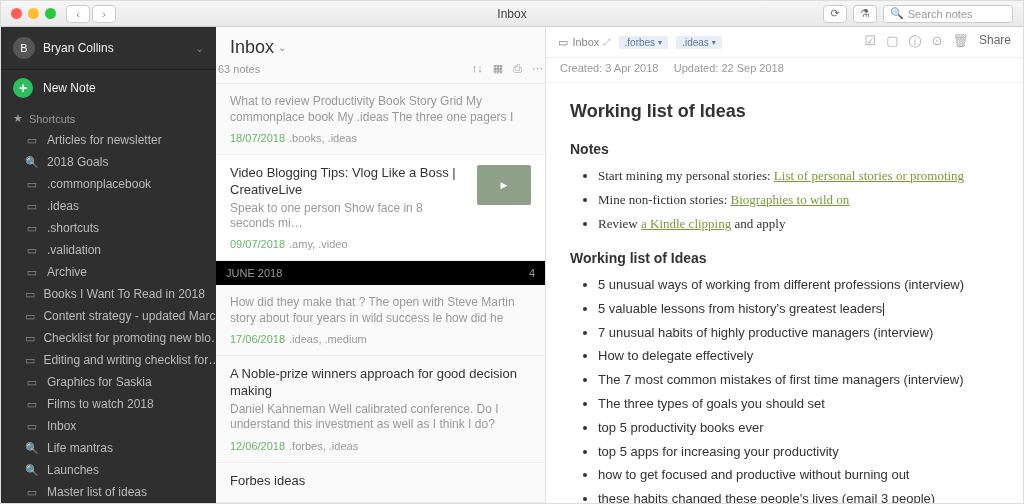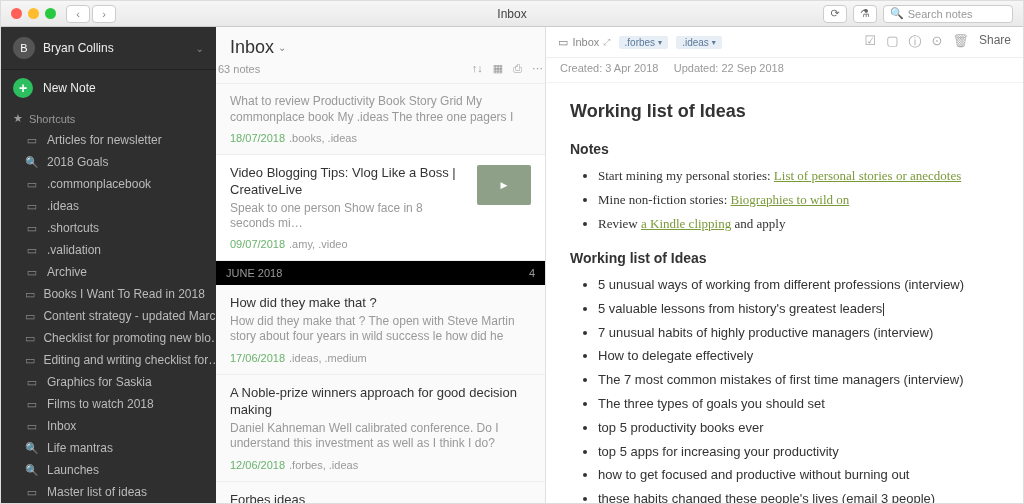--- a/index.html
+++ b/index.html
@@ -207,21 +207,20 @@
             </div>
             <div class="meta"><span class="date">09/07/2018</span><span class="tags">.amy, .video</span></div>
           </div>
           <div class="nl-month">
             <span>JUNE 2018</span>
             <span>4</span>
           </div>
           <div class="nl-card">
             <div class="row">
               <div class="txt">
-                <div class="ttl">How did they make that ?</div>
                 <div class="prev">How did they make that ? The open with Steve Martin story about four years in wild success le how did he make that ?</div>
               </div>
             </div>
             <div class="meta"><span class="date">17/06/2018</span><span class="tags">.ideas, .medium</span></div>
           </div>
           <div class="nl-card">
             <div class="row">
               <div class="txt">
                 <div class="ttl">A Noble-prize winners approach for good decision making</div>
                 <div class="prev">Daniel Kahneman Well calibrated conference. Do I understand this investment as well as I think I do? Correctly anticipated a r…</div>
@@ -265,21 +264,21 @@
       </div>
       <div class="ct-dates">
         <span>Created: 3 Apr 2018</span>
         &nbsp;&nbsp;&nbsp;
         <span>Updated: 22 Sep 2018</span>
       </div>
       <div class="ct-body">
         <h1>Working list of  Ideas</h1>
         <h3>Notes</h3>
         <ul class="serif" id="notes-bullets">
-            <li>Start mining my personal stories: <a>List of personal stories or anecdotes</a></li>
+            <li>Start mining my personal stories: <a>List of personal stories or promoting</a></li>
             <li>Mine non-fiction stories: <a>Biographies to wild on</a></li>
             <li>Review <a>a Kindle clipping</a> and apply</li>
           </ul>
         <h3>Working list of Ideas</h3>
         <ul id="ideas-list">
             <li>5 unusual ways of working from different professions (interview)</li>
             <li><span class="cursor">5 valuable lessons from history's greatest leaders</span></li>
             <li>7 unusual habits of highly productive managers (interview)</li>
             <li>How to delegate effectively</li>
             <li>The 7 most common mistakes of first time managers (interview)</li>

